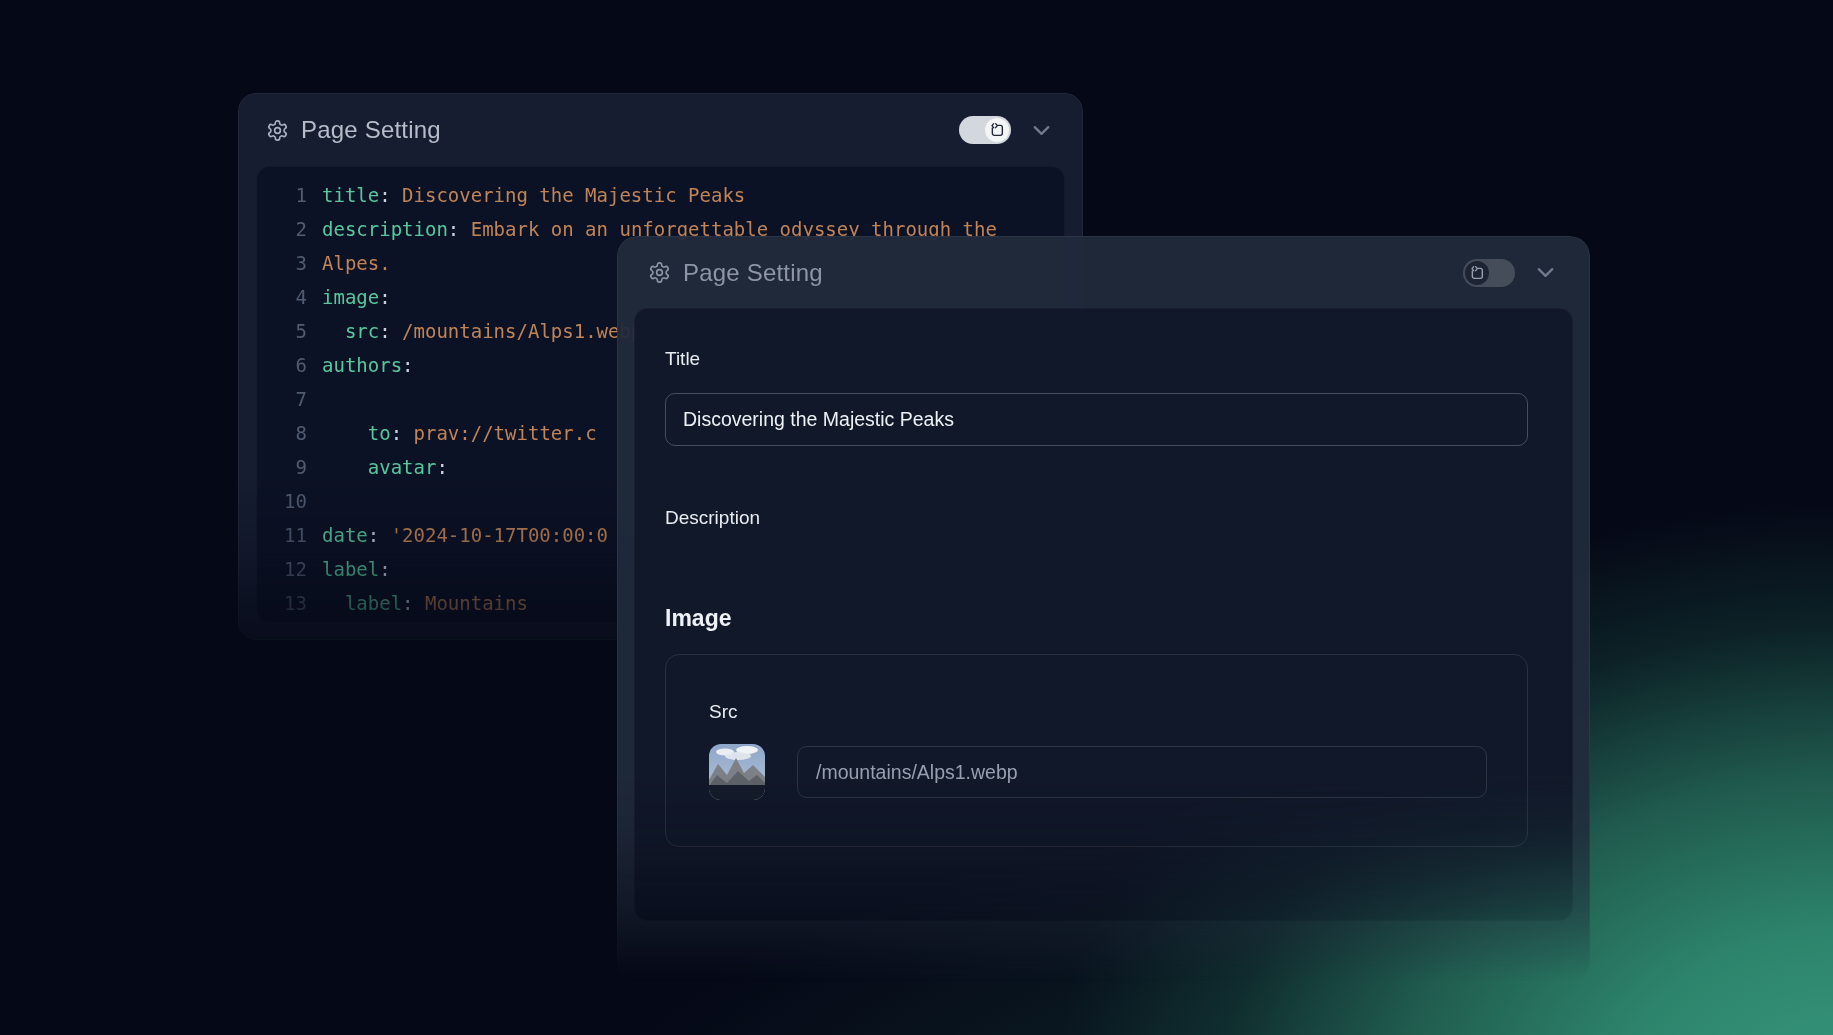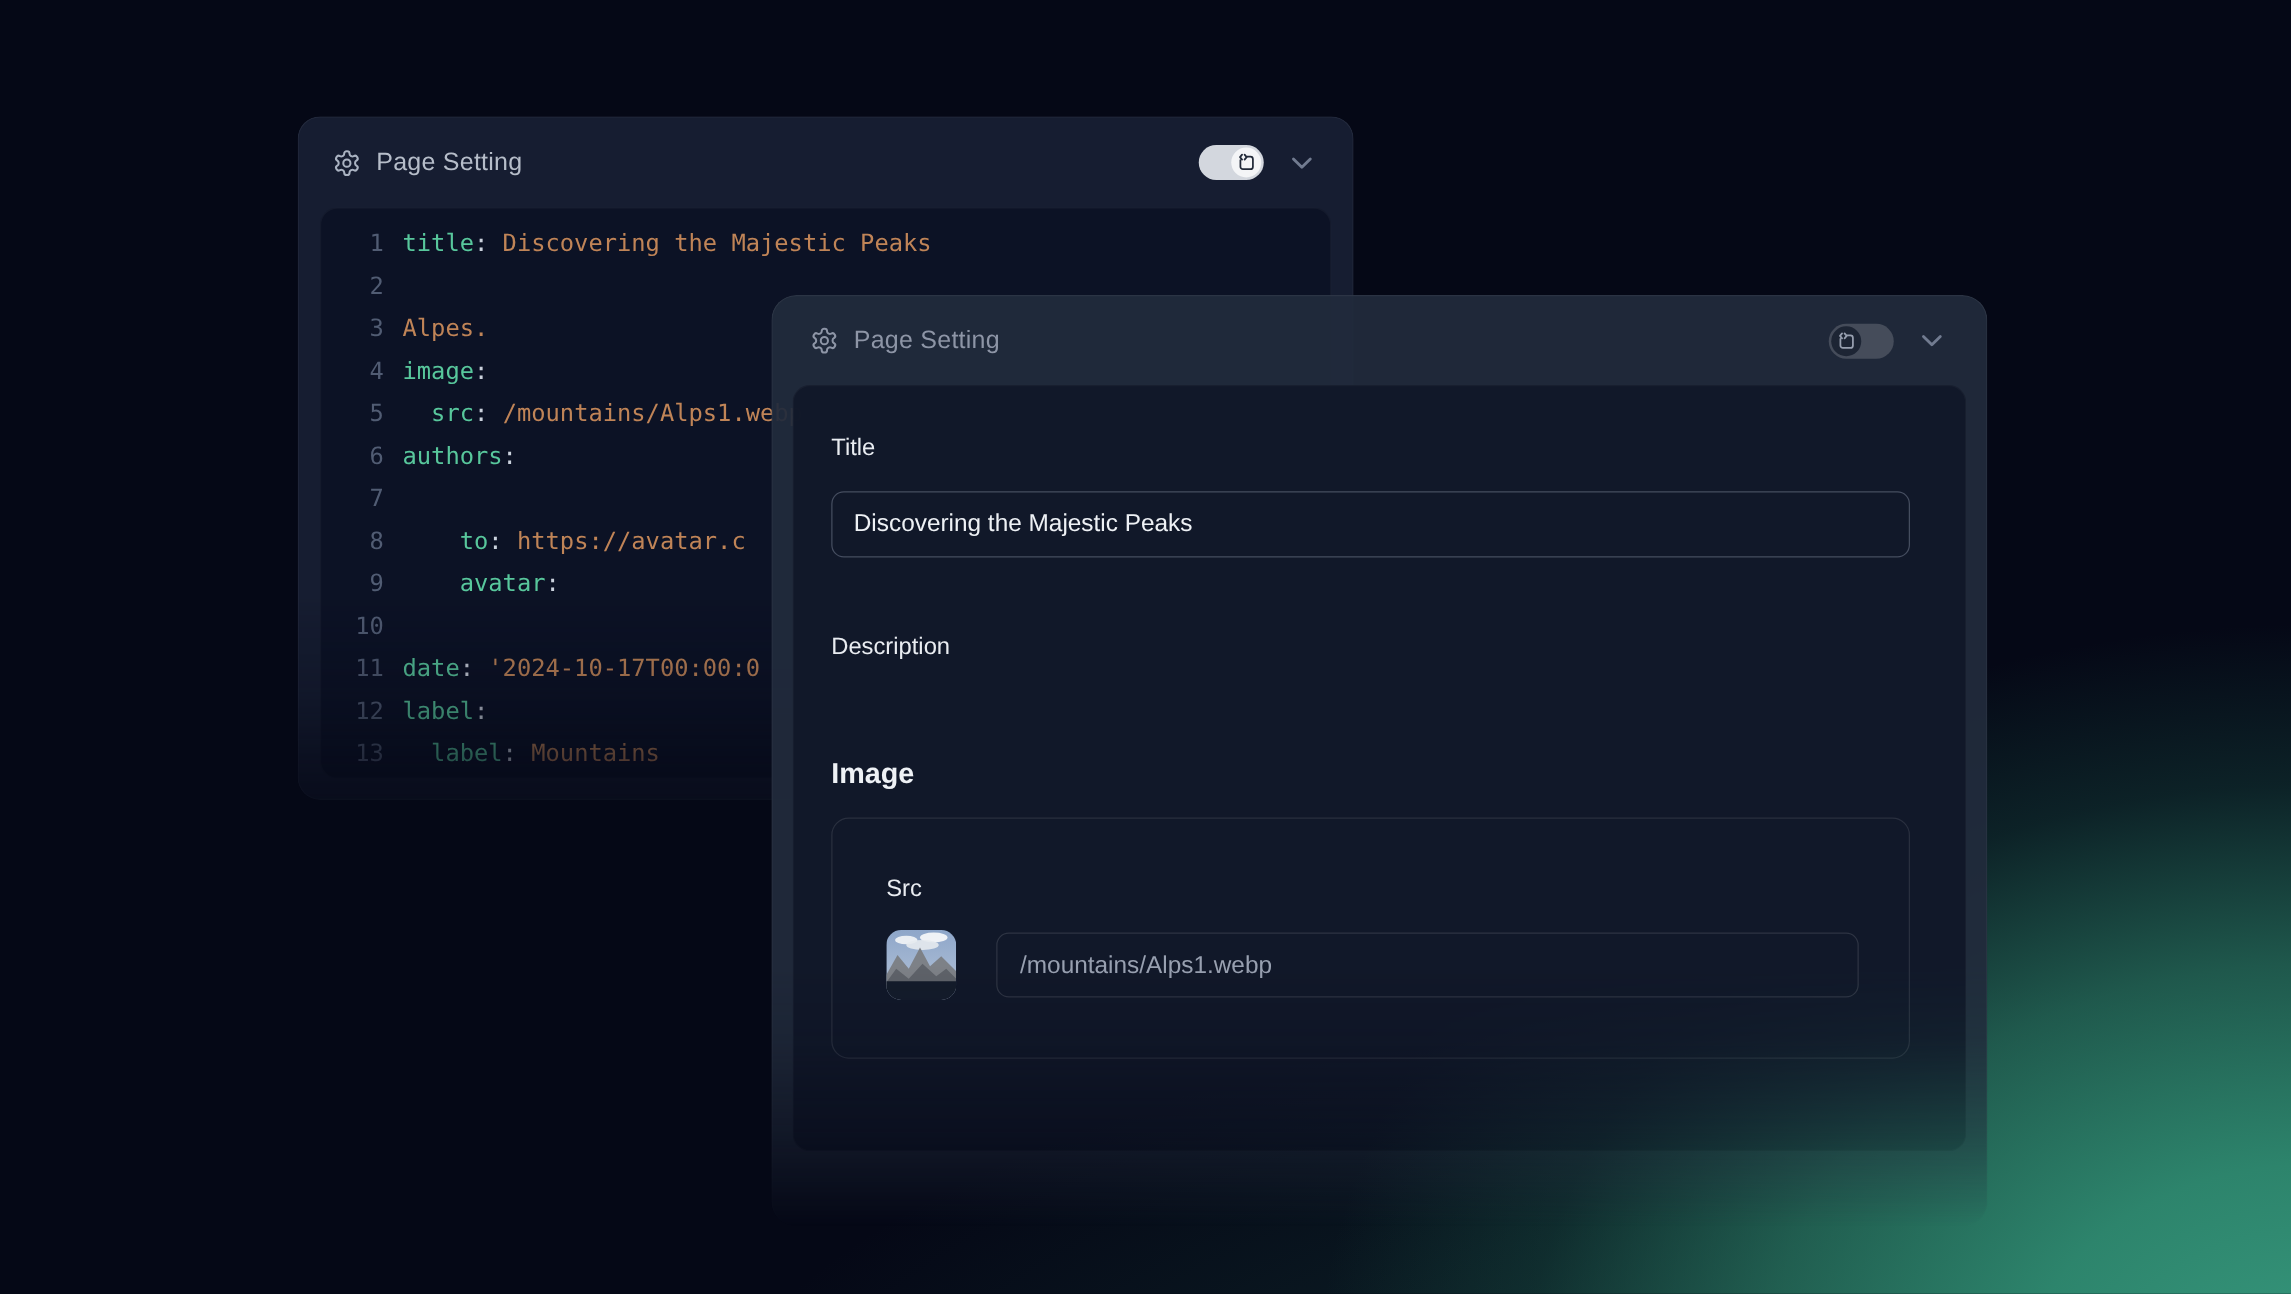--- a/index.html
+++ b/index.html
@@ -35,21 +35,21 @@
     -webkit-mask-image: linear-gradient(180deg,#000 0%,#000 72%,rgba(0,0,0,.88) 80%,rgba(0,0,0,.5) 90%,rgba(0,0,0,0) 100%);
             mask-image: linear-gradient(180deg,#000 0%,#000 72%,rgba(0,0,0,.88) 80%,rgba(0,0,0,.5) 90%,rgba(0,0,0,0) 100%);
     z-index: 2;
   }
 
   .panel-header { display: flex; align-items: center; height: 72px; padding: 0 27px; }
   .panel.front .panel-header { height: 71px; padding: 0 30px; }
   .gear { width: 23px; height: 23px; flex: 0 0 auto; }
   .panel.back .gear { color: #aab3c2; }
   .panel.front .gear { color: #8d95a6; }
-  .panel-title { margin-left: 12px; font-size: 20px; font-weight: 500; letter-spacing: .2px; }
+  .panel-title { margin-left: 12px; font-size: 24px; font-weight: 500; letter-spacing: .2px; }
   .panel.back .panel-title { color: #b6bdc9; }
   .panel.front .panel-title { color: #8d95a6; }
   .header-right { margin-left: auto; display: flex; align-items: center; gap: 17px; }
   .chevron { width: 27px; height: 27px; color: #717b90; cursor: pointer; }
 
   
   .toggle { width: 52px; height: 28px; border-radius: 14px; position: relative; cursor: pointer; }
   .toggle.on { background: #d3d7de; }
   .toggle.off { background: #454c5a; }
   .knob { width: 24px; height: 24px; border-radius: 50%; position: absolute; top: 2px;
@@ -122,27 +122,27 @@
         </div>
       </div>
       <svg class="chevron" viewBox="0 0 24 24" fill="none" stroke="currentColor" stroke-width="2" stroke-linecap="round" stroke-linejoin="round">
           <path d="M6 9l6 6 6-6"></path>
         </svg>
     </div>
   </header>
   <div class="code-card">
     <div id="code-lines">
         <div class="cl"><span class="g">1</span><span class="c"><span class="tok-key">title</span><span class="tok-pun">: </span><span class="tok-str">Discovering the Majestic Peaks</span></span></div>
-        <div class="cl"><span class="g">2</span></div>
+        <div class="cl"><span class="g">2</span><span class="c"><span class="tok-key">description</span><span class="tok-pun">: </span><span class="tok-str">Embark on an unforgettable odyssey through the</span></span></div>
         <div class="cl"><span class="g">3</span><span class="c"><span class="tok-str">Alpes.</span></span></div>
         <div class="cl"><span class="g">4</span><span class="c"><span class="tok-key">image</span><span class="tok-pun">:</span></span></div>
         <div class="cl"><span class="g">5</span><span class="c"><span>  </span><span class="tok-key">src</span><span class="tok-pun">: </span><span class="tok-str">/mountains/Alps1.webp</span></span></div>
         <div class="cl"><span class="g">6</span><span class="c"><span class="tok-key">authors</span><span class="tok-pun">:</span></span></div>
         <div class="cl"><span class="g">7</span></div>
-        <div class="cl"><span class="g">8</span><span class="c"><span>    </span><span class="tok-key">to</span><span class="tok-pun">: </span><span class="tok-str">https://avatar.c</span></span></div>
+        <div class="cl"><span class="g">8</span><span class="c"><span>    </span><span class="tok-key">to</span><span class="tok-pun">: </span><span class="tok-str">prav://twitter.c</span></span></div>
         <div class="cl"><span class="g">9</span><span class="c"><span>    </span><span class="tok-key">avatar</span><span class="tok-pun">:</span></span></div>
         <div class="cl"><span class="g">10</span></div>
         <div class="cl"><span class="g">11</span><span class="c"><span class="tok-key">date</span><span class="tok-pun">: </span><span class="tok-str">'2024-10-17T00:00:0</span></span></div>
         <div class="cl"><span class="g">12</span><span class="c"><span class="tok-key">label</span><span class="tok-pun">:</span></span></div>
         <div class="cl"><span class="g">13</span><span class="c"><span>  </span><span class="tok-key">label</span><span class="tok-pun">: </span><span class="tok-str">Mountains</span></span></div>
       </div>
   </div>
 </section>
 
 <section class="panel front">

